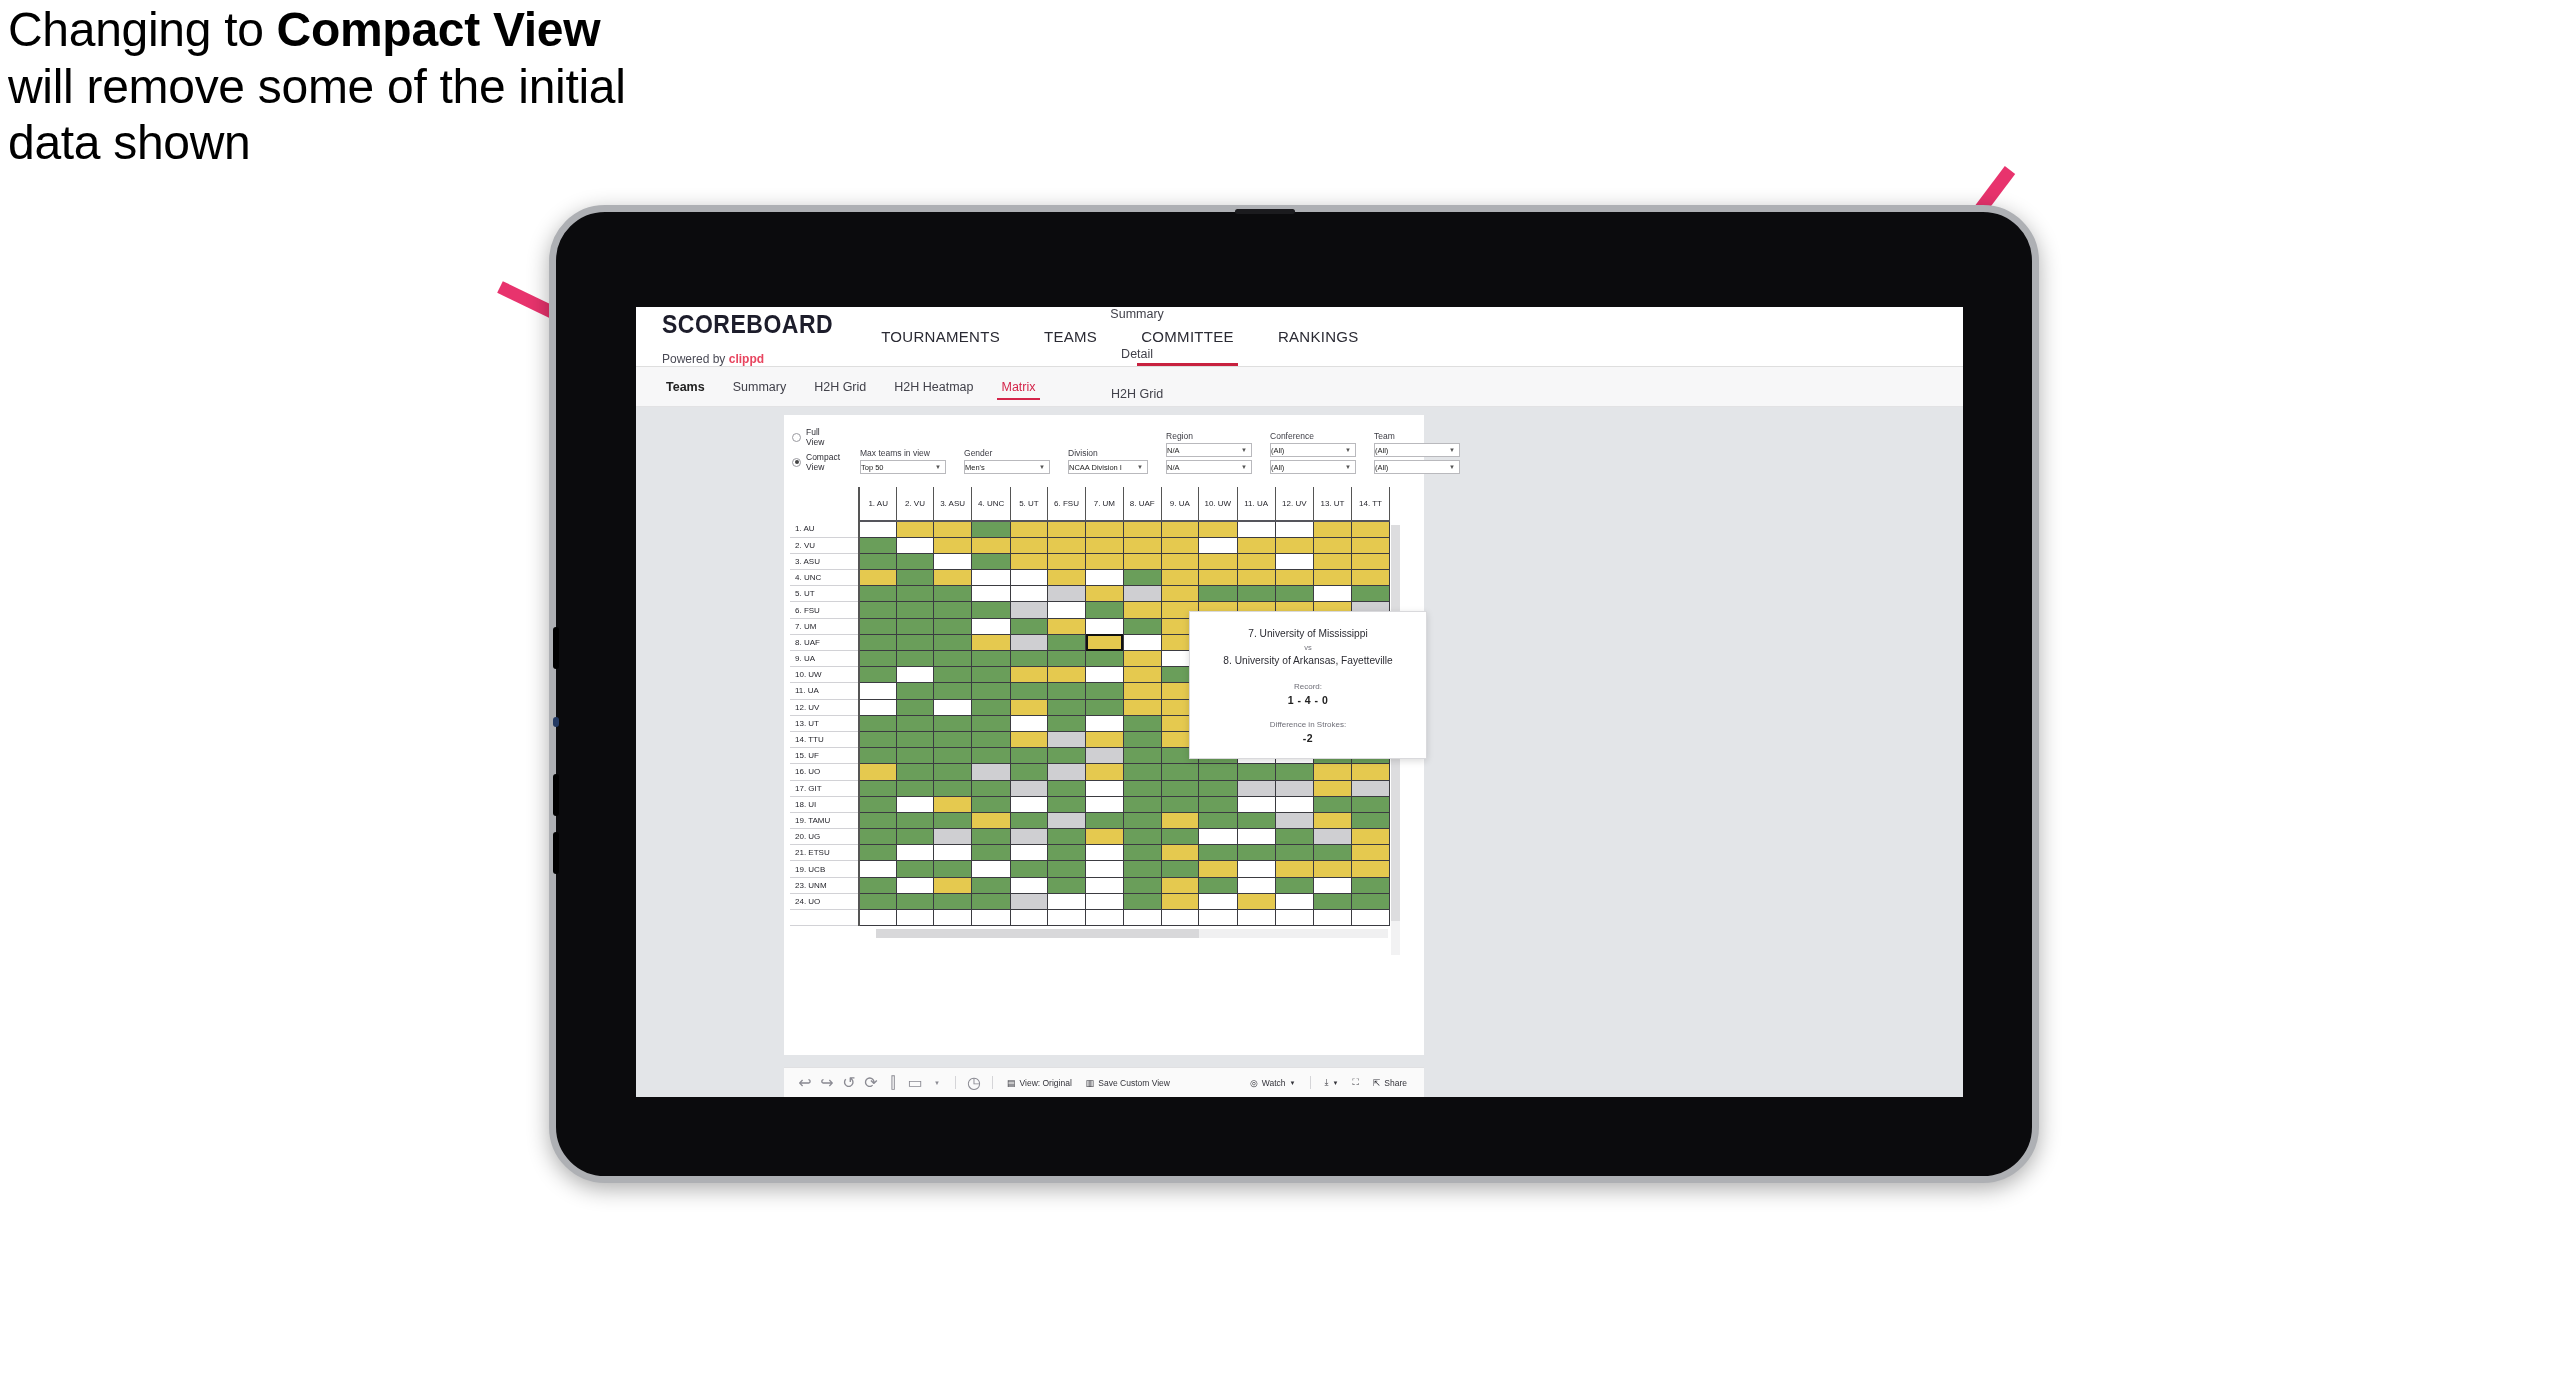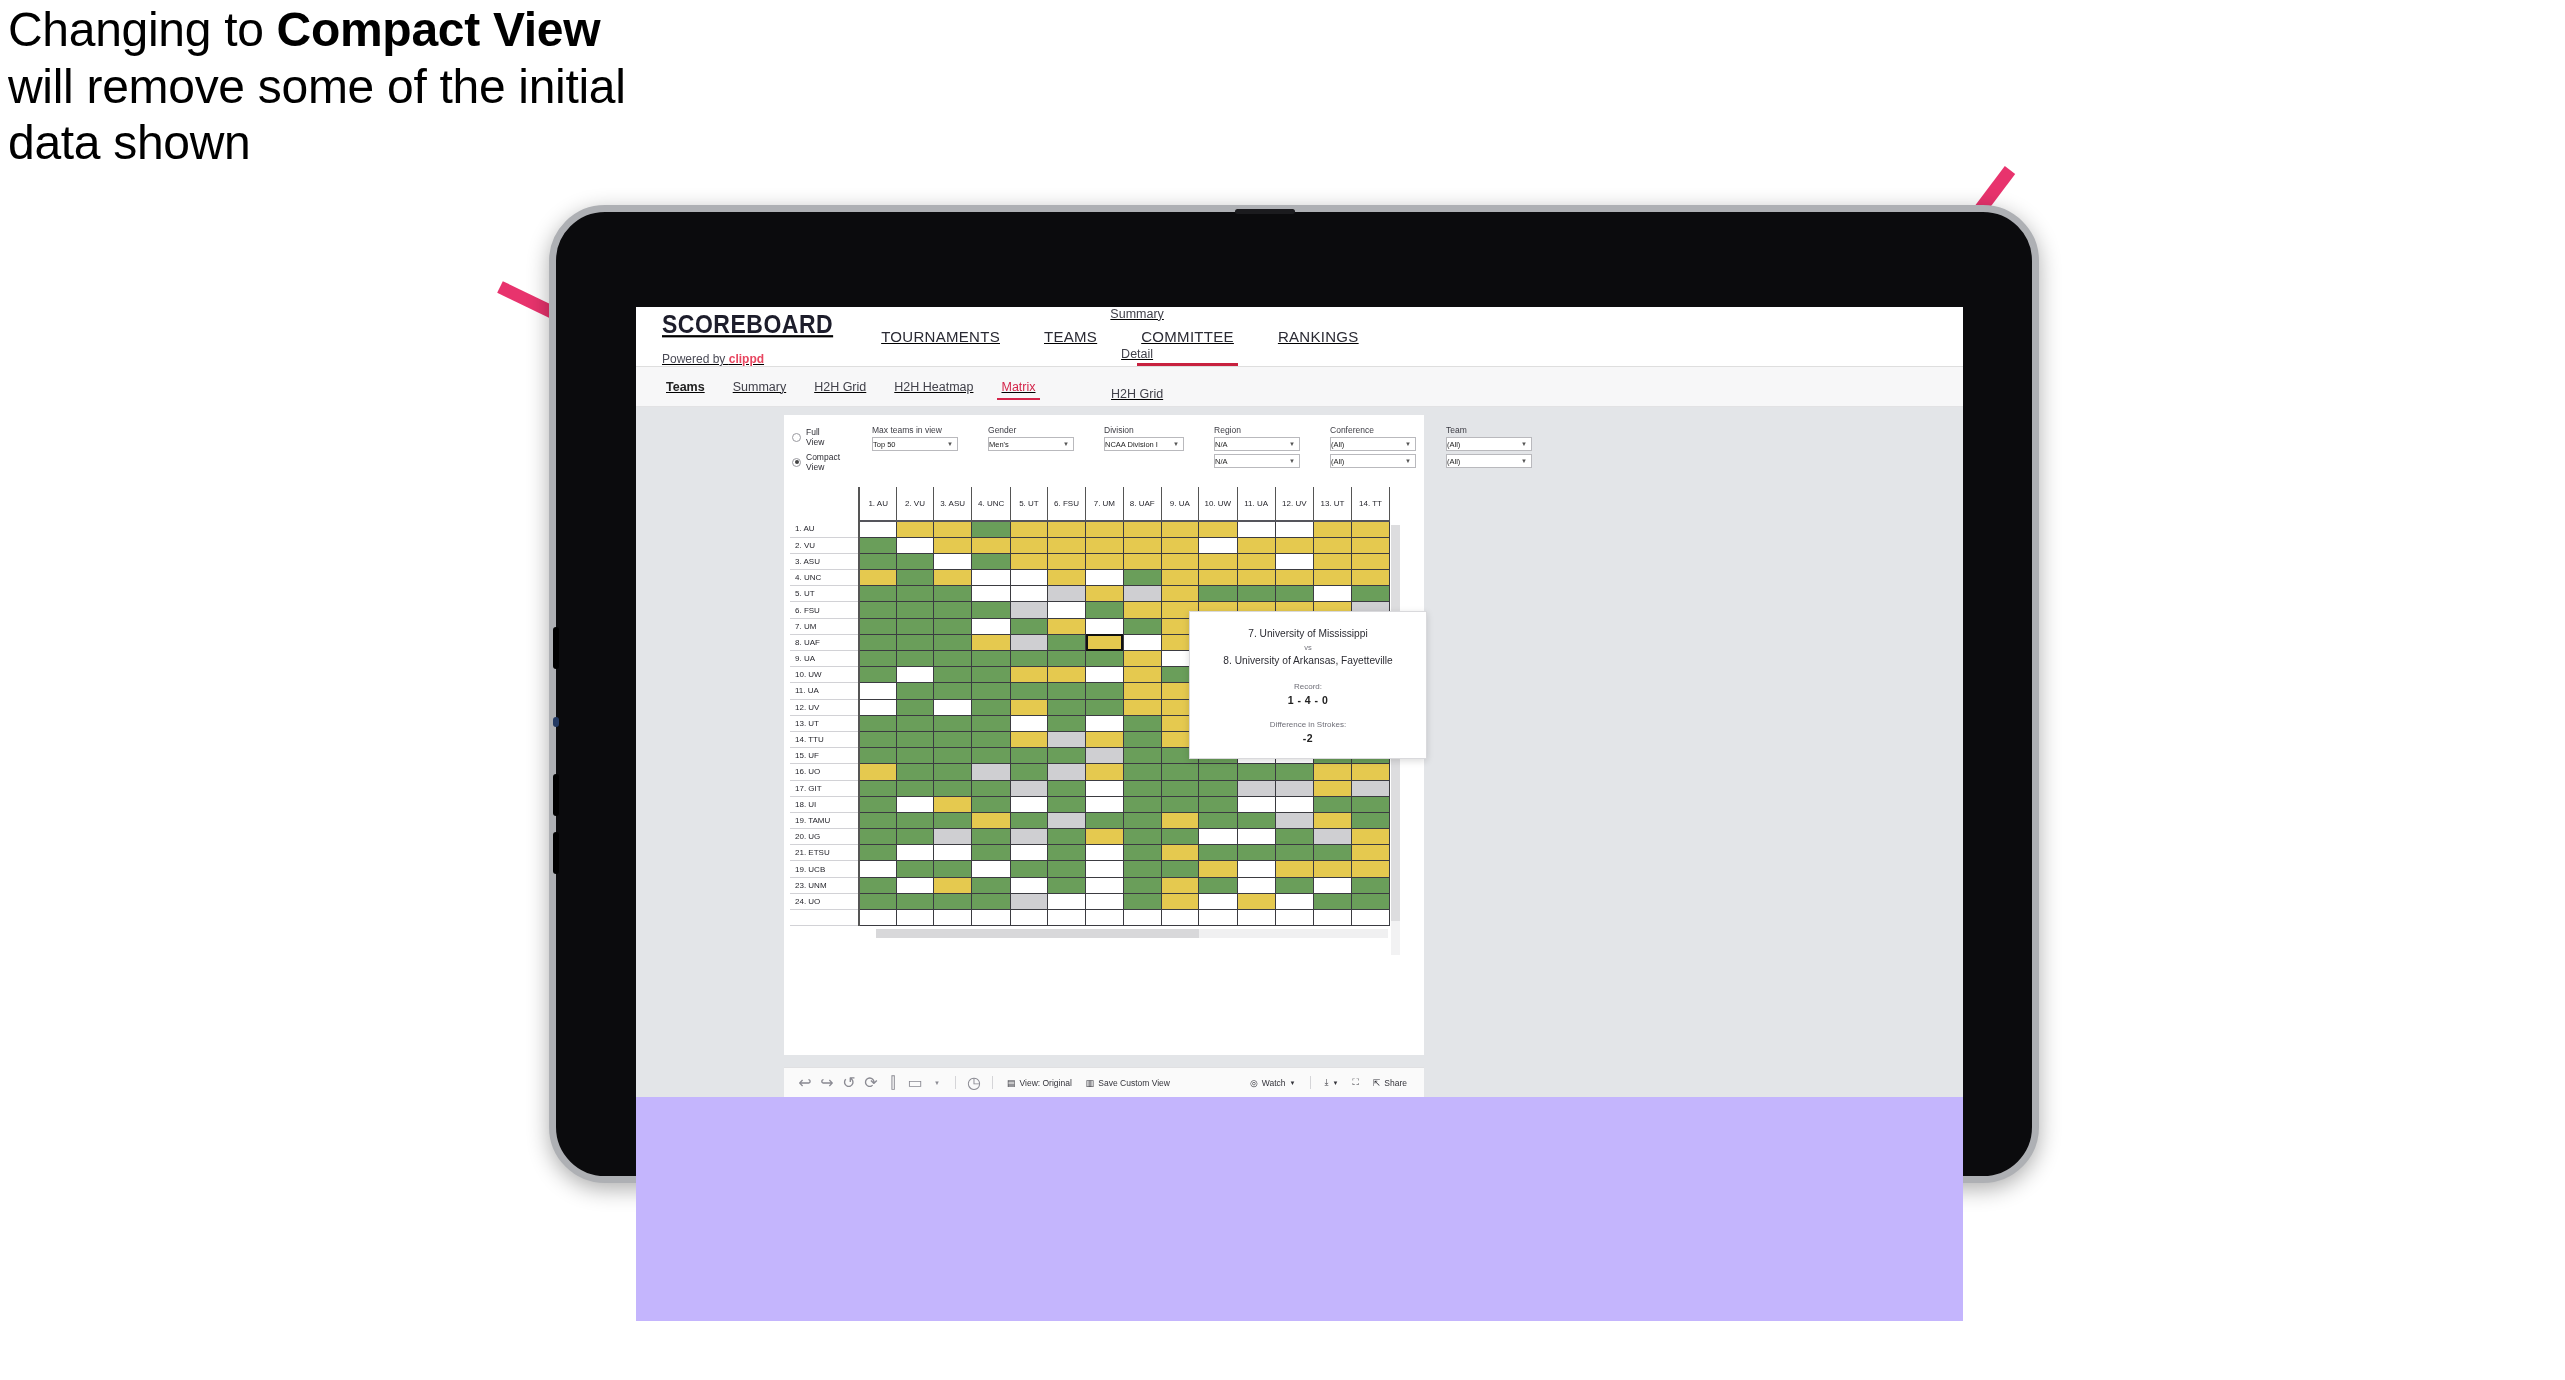--- a/index.html
+++ b/index.html
@@ -39,24 +39,23 @@
   #tablet .sidebtn { position:absolute; left:-3px; background:#000; border-radius:3px; width:6px; }
   #tablet .sb1 { top: 415px; height: 42px; }
   #tablet .sb2 { top: 505px; height: 10px; background:#243a63; }
   #tablet .sb3 { top: 562px; height: 42px; }
   #tablet .sb4 { top: 620px; height: 42px; }
   #tablet .topcam { position:absolute; top:-3px; left:46%; width:60px; height:5px; background:#1b1b1e; border-radius:3px;}
 
   
   #screen {
     position: absolute; left: 80px; top: 95px;
-    width: 1327px; height: 1014px;
+    width: 1327px; height: 790px;
     background: #c4b5fd;
     overflow: hidden;
-    text-decoration: underline;
   }
 
   
   #topnav {
     height: 60px; background:#fff; border-bottom:1px solid #dedede;
     display:flex; align-items:stretch;
   }
   .brand { padding: 8px 26px 4px 26px; display:flex; flex-direction:column; justify-content:center; }
   .brand .bname {
     font-size: 23px; font-weight: 700; letter-spacing: 0.5px;
@@ -93,21 +92,21 @@
   }
 
   
   #viz { position:relative; height: 690px; background:#e3e5e8; padding:12px 0 0 0; }
   #vizinner {
     position:absolute; left:148px; top:8px; width:640px; height:640px;
     background:#fff;
   }
 
   
-  #filters { display:flex; align-items:flex-start; padding:10px 0 6px 8px; gap:12px; }
+  #filters { display:flex; align-items:flex-end; padding:10px 0 6px 8px; gap:0; }
   .fgroup { margin-right: 18px; }
   .flabel { font-size:8.5px; color:#3c3c44; margin-bottom:2px; }
   .fsel {
     width: 86px; height: 14px; border:1px solid #b9b9bd; background:#fff;
     font-size:7.5px; color:#222; display:flex; align-items:center;
     position:relative; cursor:pointer; margin-bottom:3px;
   }
   .fsel .caret { position:absolute; right:4px; font-size:6px; color:#555; }
   .fsel.w-div { width: 80px; }
 

